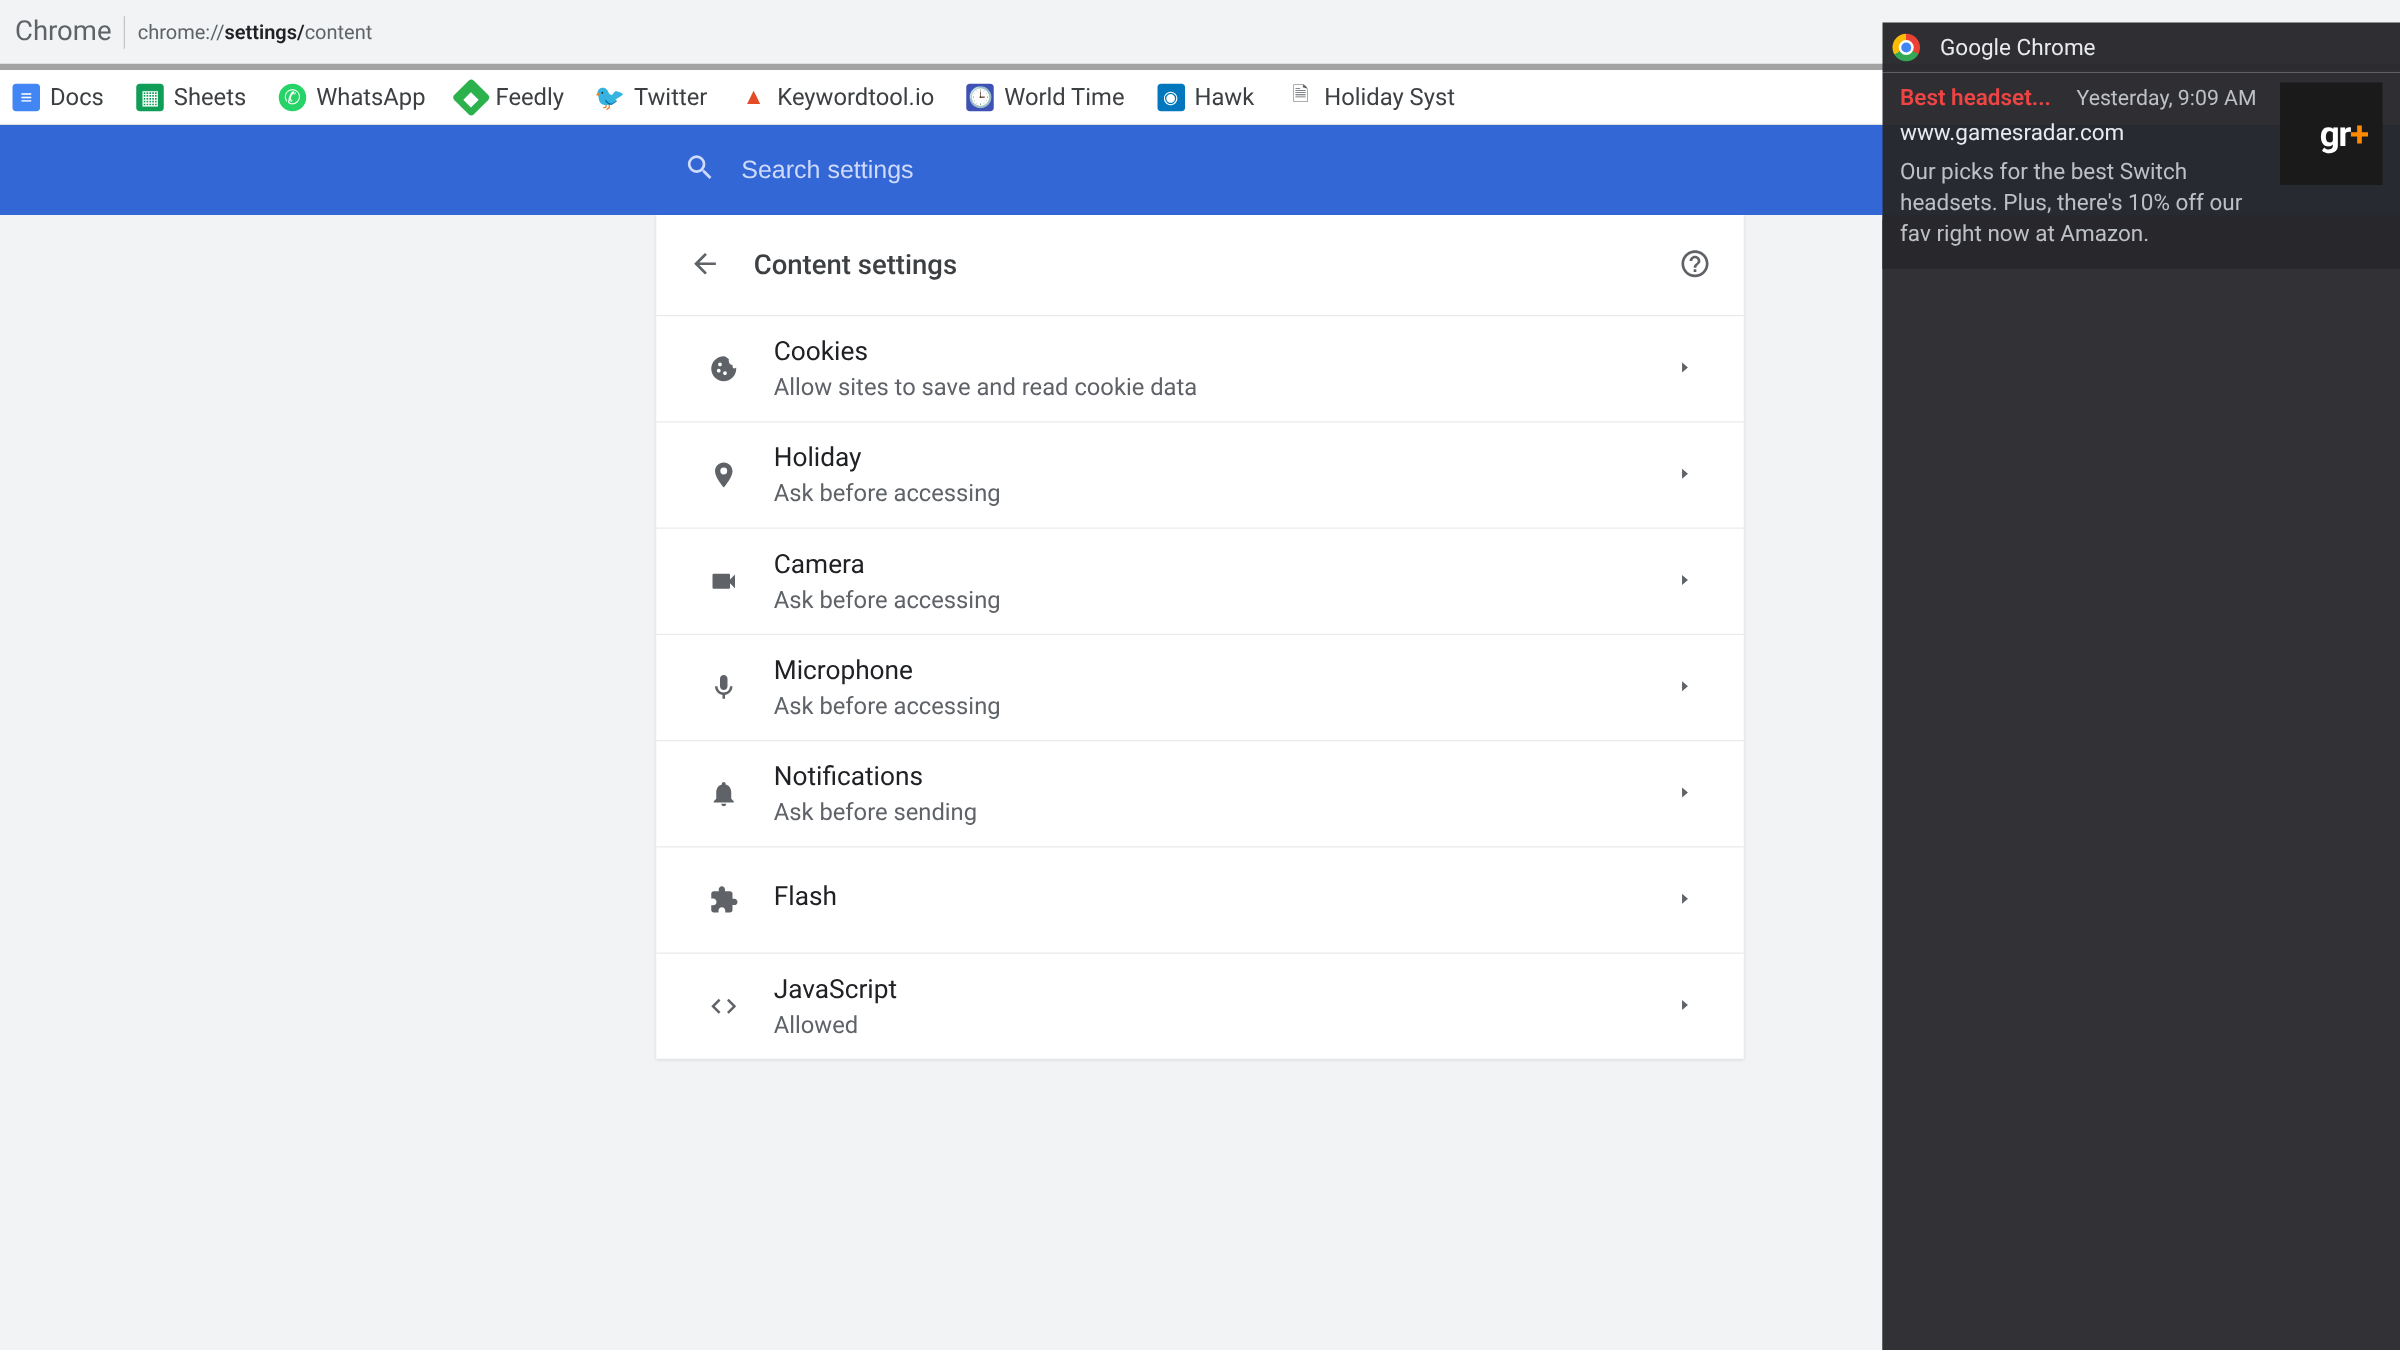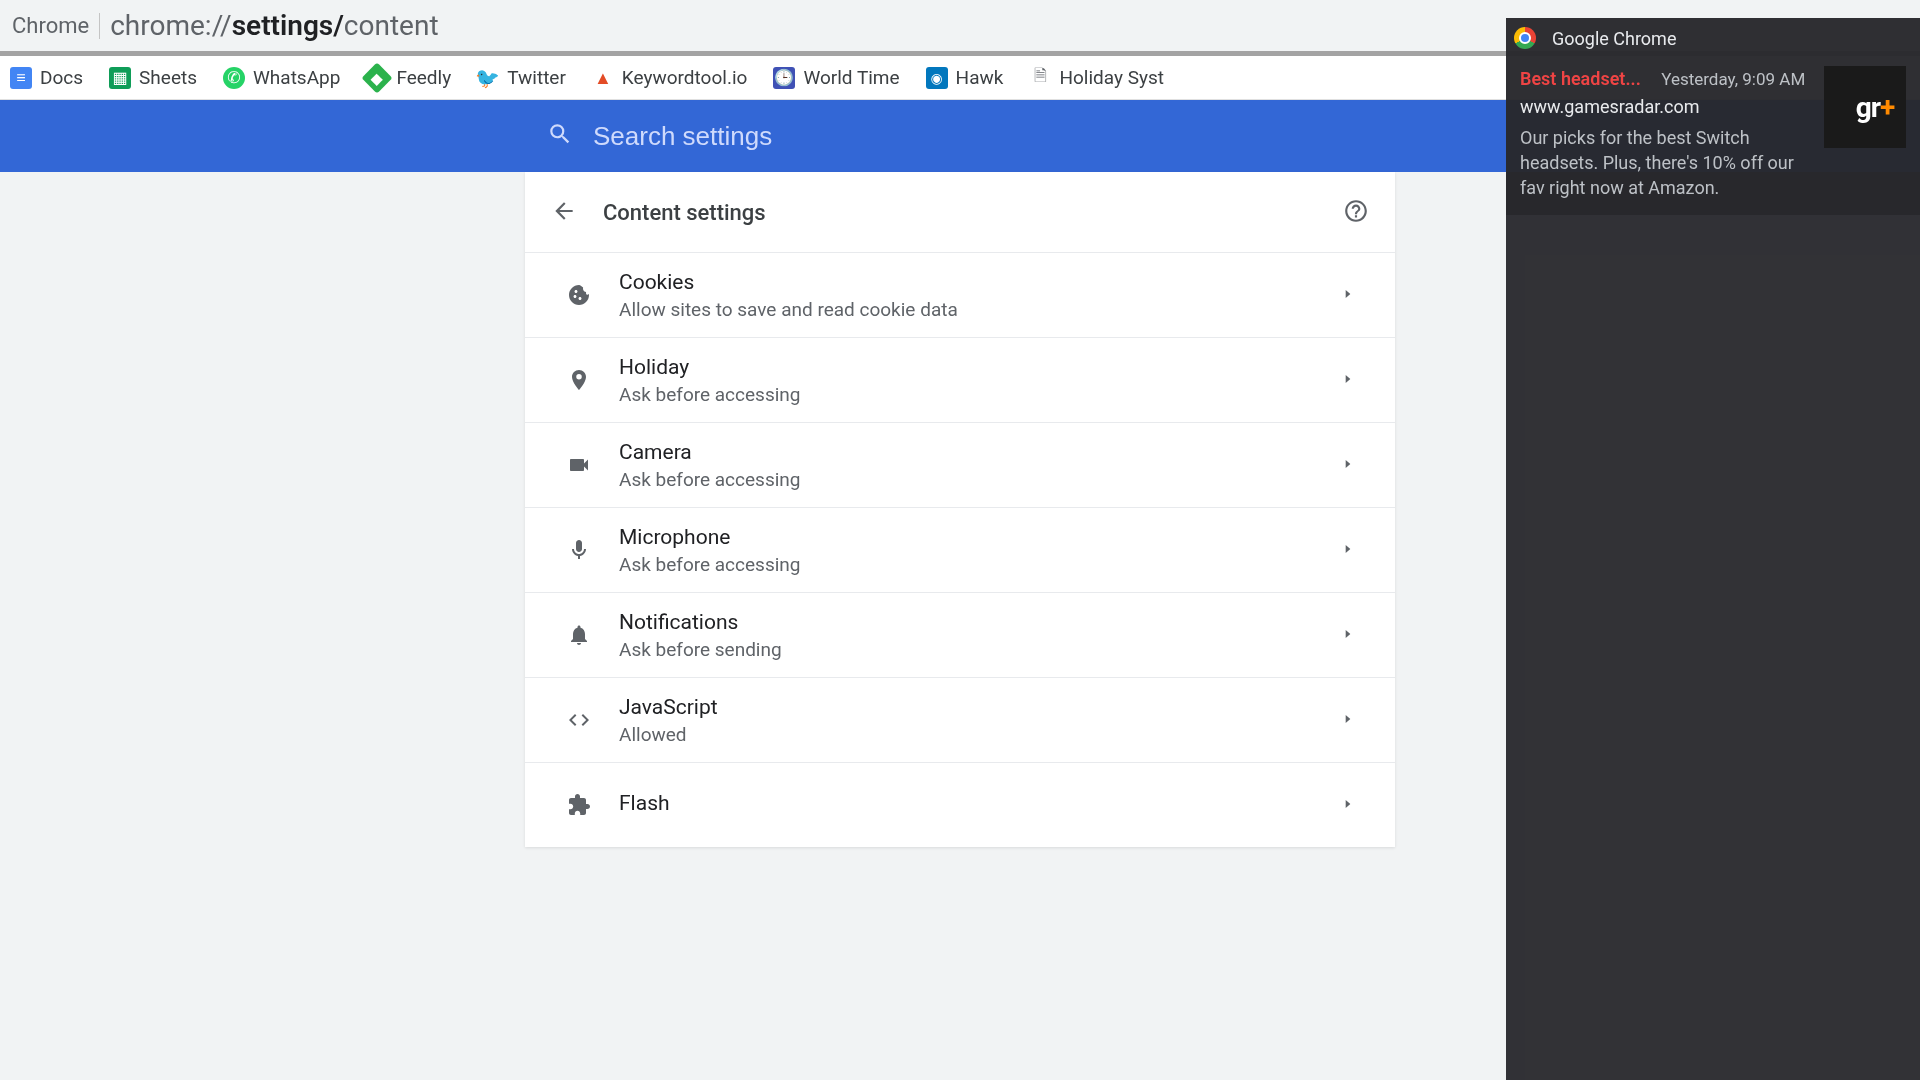--- a/index.html
+++ b/index.html
@@ -11,21 +11,21 @@
     height: 56px;
     background: #f1f3f4;
     display: flex;
     align-items: center;
     padding: 0 12px;
     gap: 10px;
     border-bottom: 5px solid #a3a3a3;
   }
   .chrome-label { font-size: 22px; color: #5f6368; }
   .chrome-sep { width: 1px; height: 26px; background: #c4c4c4; }
-  .omnibox { font-size: 28px; color: #5f6368; }
+  .omnibox { font-size: 16px; color: #5f6368; }
   .omnibox .bold { color: #202124; font-weight: 600; }
 
   
   .bookmarks {
     height: 44px;
     background: #fff;
     display: flex;
     align-items: center;
     gap: 26px;
     padding: 0 10px;
@@ -54,21 +54,21 @@
   }
   .search-header.blue { background: #3367d6; }
   .search-box {
     width: 870px; height: 72px;
     display: flex; align-items: center; gap: 20px;
     padding: 0 22px;
   }
   .search-box svg { width: 26px; height: 26px; fill: #cfdafc; }
   .search-input {
     flex: 1; border: none; background: transparent; outline: none;
-    font-size: 26px; color: #fff;
+    font-size: 20px; color: #fff;
   }
   .search-input::placeholder { color: #cfdafc; }
 
   
   .panel-wrap { display:flex; justify-content:center; }
   .panel {
     width: 870px;
     background: #fff;
     box-shadow: 0 1px 3px rgba(0,0,0,.1);
   }
@@ -297,41 +297,41 @@
         <div class="row-sub">Ask before sending</div>
       </div>
       <span class="row-arrow"><svg viewBox="0 0 24 24">
             <path d="M8 5l8 7-8 7z"></path>
           </svg></span>
     </div>
 
     <div class="row">
       <span class="row-ico">
           <svg viewBox="0 0 24 24">
+            <path d="M20.5 11H19V7c0-1.1-.9-2-2-2h-4V3.5C13 2.12 11.88 1 10.5 1S8 2.12 8 3.5V5H4c-1.1 0-2 .9-2 2v3.8h1.5c1.49 0 2.7 1.21 2.7 2.7s-1.21 2.7-2.7 2.7H2V20c0 1.1.9 2 2 2h3.8v-1.5c0-1.49 1.21-2.7 2.7-2.7s2.7 1.21 2.7 2.7V22H17c1.1 0 2-.9 2-2v-4h1.5c1.38 0 2.5-1.12 2.5-2.5S21.88 11 20.5 11z"></path>
+          </svg>
+        </span>
+      <div class="row-txt">
+        <div class="row-title">Flash</div>
+        <div class="row-sub"></div>
+      </div>
+      <span class="row-arrow"><svg viewBox="0 0 24 24">
+            <path d="M8 5l8 7-8 7z"></path>
+          </svg></span>
+    </div>
+
+    <div class="row">
+      <span class="row-ico">
+          <svg viewBox="0 0 24 24">
             <path d="M9.4 16.6L4.8 12l4.6-4.6L8 6l-6 6 6 6 1.4-1.4zm5.2 0l4.6-4.6-4.6-4.6L16 6l6 6-6 6-1.4-1.4z"></path>
           </svg>
         </span>
       <div class="row-txt">
         <div class="row-title">JavaScript</div>
         <div class="row-sub">Allowed</div>
-      </div>
-      <span class="row-arrow"><svg viewBox="0 0 24 24">
-            <path d="M8 5l8 7-8 7z"></path>
-          </svg></span>
-    </div>
-
-    <div class="row">
-      <span class="row-ico">
-          <svg viewBox="0 0 24 24">
-            <path d="M20.5 11H19V7c0-1.1-.9-2-2-2h-4V3.5C13 2.12 11.88 1 10.5 1S8 2.12 8 3.5V5H4c-1.1 0-2 .9-2 2v3.8h1.5c1.49 0 2.7 1.21 2.7 2.7s-1.21 2.7-2.7 2.7H2V20c0 1.1.9 2 2 2h3.8v-1.5c0-1.49 1.21-2.7 2.7-2.7s2.7 1.21 2.7 2.7V22H17c1.1 0 2-.9 2-2v-4h1.5c1.38 0 2.5-1.12 2.5-2.5S21.88 11 20.5 11z"></path>
-          </svg>
-        </span>
-      <div class="row-txt">
-        <div class="row-title">Flash</div>
-        <div class="row-sub"></div>
       </div>
       <span class="row-arrow"><svg viewBox="0 0 24 24">
             <path d="M8 5l8 7-8 7z"></path>
           </svg></span>
     </div>
 
   </div>
 </div>
 
 <div class="right-shade">

